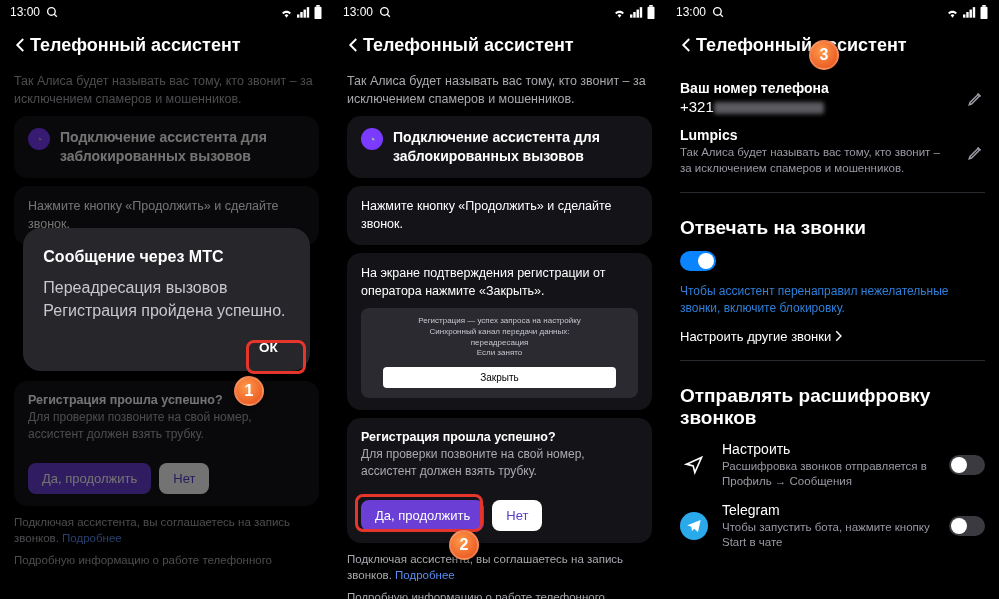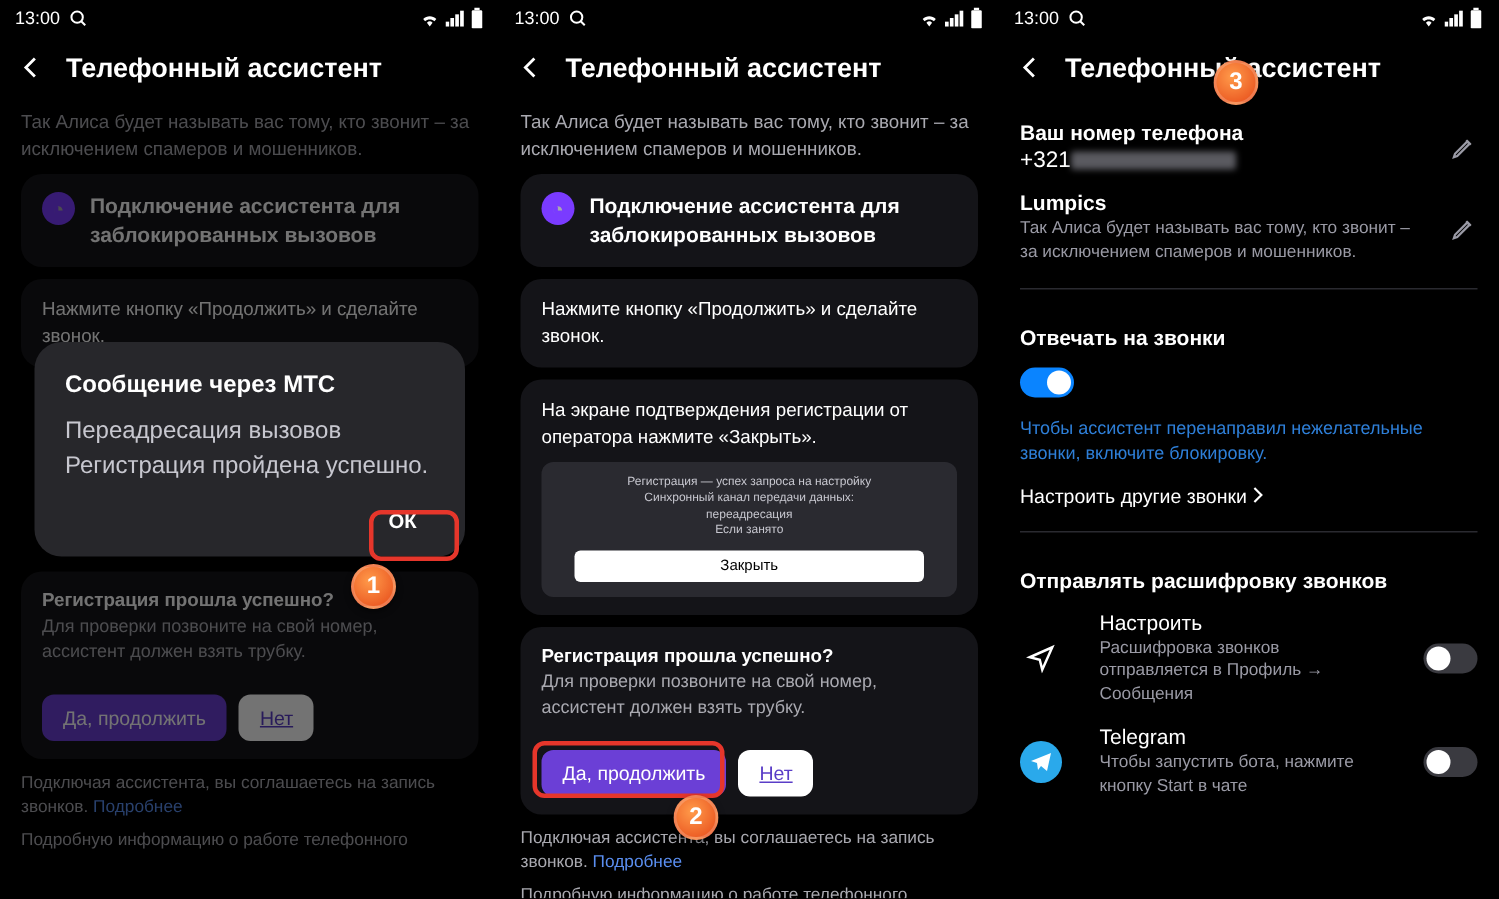--- a/index.html
+++ b/index.html
@@ -2,61 +2,61 @@
 <html><head>
 <meta charset="utf-8">
 <style>
   * { margin: 0; padding: 0; box-sizing: border-box; font-family: -apple-system, Arial, sans-serif; }
   body { background: #000; display: flex; width: 999px; height: 599px; overflow: hidden; }
   .phone { width: 333px; height: 599px; background: #000; color: #fff; position: relative; overflow: hidden; display: flex; flex-direction: column; }
   .statusbar { height: 24px; display: flex; align-items: center; justify-content: space-between; padding: 0 10px; font-size: 12px; font-weight: 500; }
   .statusbar .left { display: flex; gap: 6px; align-items: center; }
   .statusbar .right { display: flex; gap: 3px; align-items: center; }
   .sicon svg { display: block; }
-  .titlebar { height: 42px; display: flex; align-items: center; padding: 0 12px; gap: 14px; }
+  .titlebar { height: 42px; display: flex; align-items: center; padding: 0 12px; gap: 0; }
   .titlebar .back svg { display: block; }
   .titlebar h1 { font-size: 18px; font-weight: 700; }
   .content { flex: 1; overflow: hidden; padding: 6px 14px 0 14px; font-size: 12.5px; color: #a9a9b0; display: flex; flex-direction: column; gap: 8px; }
   .content.dim > *:not(.overlay):not(.marker):not(.highlight-box) { filter: brightness(.45); }
   .desc { line-height: 1.45; }
   .section-card { background: #141418; border-radius: 14px; padding: 12px 14px; }
   .section-card.heading { display: flex; gap: 10px; align-items: flex-start; }
   .alisa-circle { width: 22px; height: 22px; border-radius: 50%; background: #7a3bff; display: flex; align-items: center; justify-content: center; flex-shrink: 0; }
   .alisa-circle span { font-size: 13px; }
   .heading h2 { color: #fff; font-size: 14px; font-weight: 700; line-height: 1.35; }
   .step { color: #fff; font-size: 12.5px; line-height: 1.4; }
   .mini-phone { background: #2a2a30; border-radius: 8px; margin-top: 8px; padding: 8px 22px 10px 22px; }
   .mini-text { font-size: 8px; text-align: center; line-height: 1.35; color: #c7c7cf; }
   .mini-btn { background: #fff; color: #000; text-align: center; font-size: 10px; padding: 5px 0; border-radius: 4px; margin-top: 8px; }
   .reg-block { background: #141418; border-radius: 14px; padding: 12px 14px; }
   .reg-q { color: #fff; font-size: 12.5px; font-weight: 600; }
   .reg-t { color: #a9a9b0; font-size: 12px; line-height: 1.4; margin-top: 2px; }
   .btnrow { display: flex; gap: 8px; margin-top: 20px; }
   .btn { flex: 0 0 auto; padding: 8px 14px; border-radius: 8px; font-size: 13px; font-weight: 500; cursor: pointer; }
   .btn.primary { background: #6b3fd6; color: #fff; }
-  .btn.secondary { background: #fff; color: #5a3dc7; text-decoration: underline; }
+  .btn.secondary { background: #fff; color: #5a3dc7; }
   .agree { font-size: 11.5px; color: #a9a9b0; line-height: 1.4; text-align: left; margin-top: 0; }
   .agree .link { color: #5a8ef0; }
   .footer-more { font-size: 11.5px; color: #a9a9b0; }
   
   .overlay { position: absolute; inset: 0; display: flex; align-items: center; justify-content: center; z-index: 10; pointer-events: none; }
   .dialog { background: #27272b; border-radius: 18px; padding: 20px 20px 12px 20px; width: 86%; color: #fff; pointer-events: auto; }
   .dialog h3 { font-size: 16px; font-weight: 600; margin-bottom: 10px; }
   .dialog p { font-size: 16px; color: #c7c7cf; line-height: 1.45; }
   .dialog .dbtn { text-align: right; margin-top: 14px; }
   .dialog .dbtn span { color: #fff; font-size: 13.5px; font-weight: 600; display: inline-block; padding: 4px 12px; }
   
-  .row { display: flex; align-items: center; justify-content: space-between; gap: 25px; }
+  .row { display: flex; align-items: center; justify-content: space-between; gap: 14px; }
   .row .info { flex: 1; }
   .row .info .lbl { color: #fff; font-size: 14px; font-weight: 600; }
   .row .info .val { color: #fff; font-size: 15px; margin-top: 2px; }
   .row .info .sub { color: #9a9aa5; font-size: 11.5px; line-height: 1.35; margin-top: 2px; }
   .blurnum { display: inline-block; background: #5a5a60; width: 110px; height: 12px; border-radius: 2px; vertical-align: middle; filter: blur(2px); }
   .pencil svg { display: block; }
-  .sect-title { color: #fff; font-size: 14px; font-weight: 700; margin-top: 8px; }
+  .sect-title { color: #fff; font-size: 19px; font-weight: 700; margin-top: 8px; }
   .toggle { width: 36px; height: 20px; border-radius: 10px; position: relative; flex-shrink: 0; }
   .toggle.on { background: #0a84ff; }
   .toggle.off { background: #3a3a40; }
   .toggle::after { content: ""; position: absolute; top: 2px; width: 16px; height: 16px; border-radius: 50%; background: #fff; }
   .toggle.on::after { right: 2px; }
   .toggle.off::after { left: 2px; }
   .bluelink { color: #2e7fd8; font-size: 12px; line-height: 1.4; }
   .chev-row { display: flex; align-items: center; gap: 0; color: #fff; font-size: 13px; }
   .send-icon { width: 28px; height: 28px; border-radius: 50%; display: flex; align-items: center; justify-content: center; flex-shrink: 0; }
   .send-icon.paper { }

